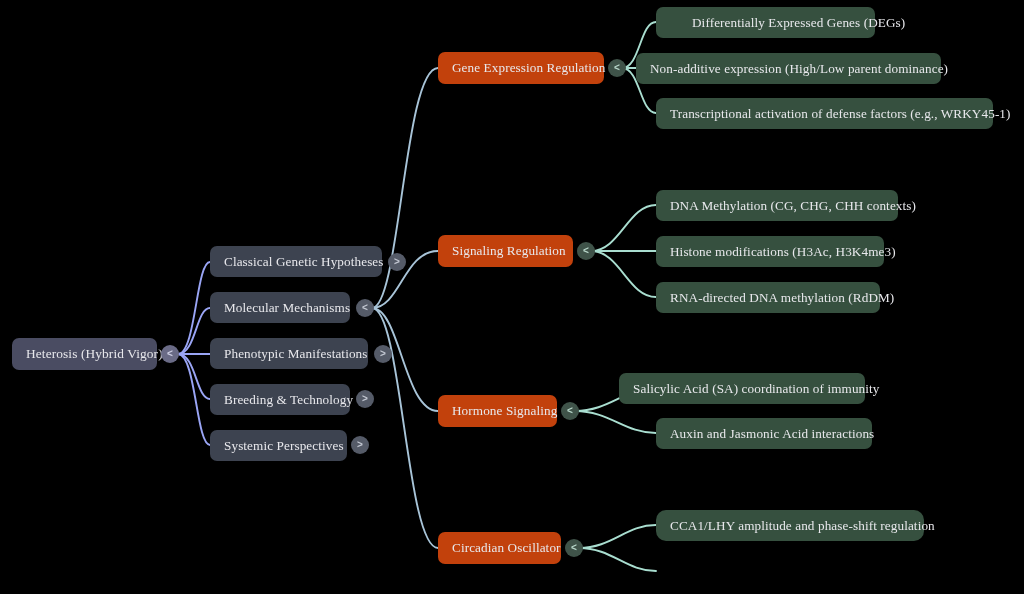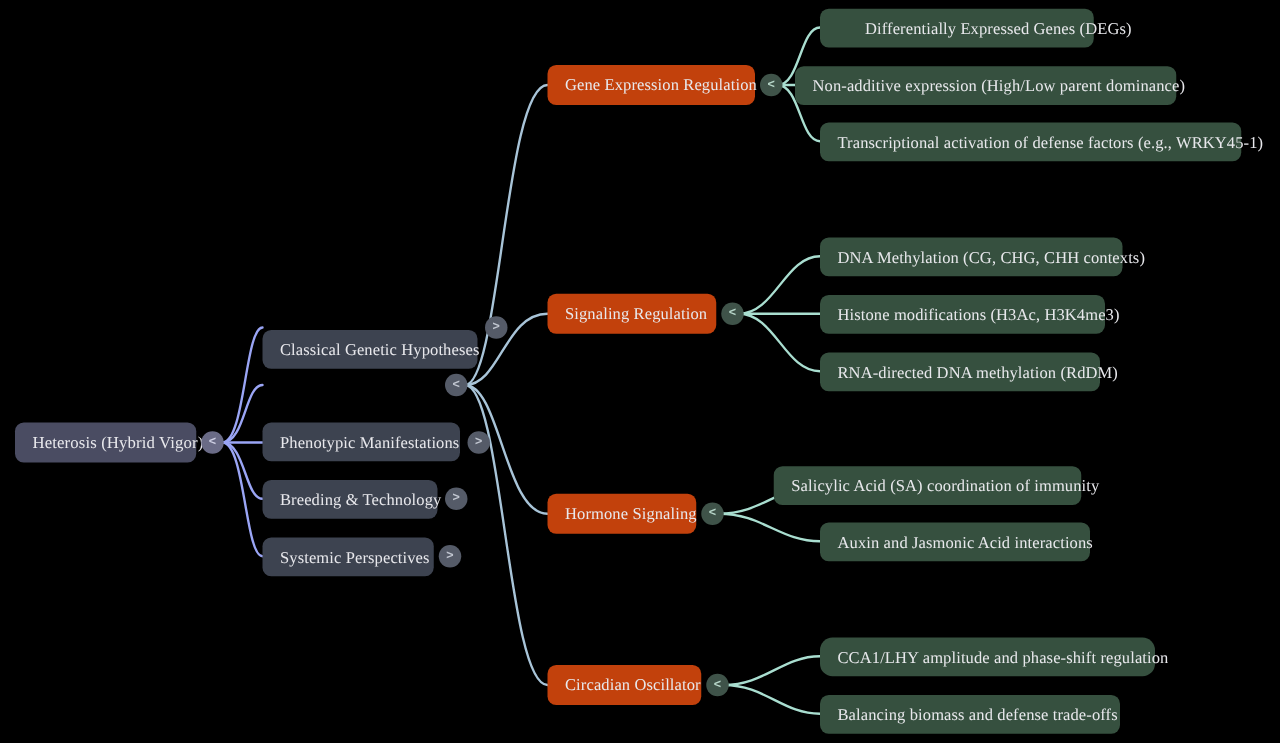--- a/index.html
+++ b/index.html
@@ -114,25 +114,28 @@
       <path d="M579,548 C612,548 626,525 656,525"></path>
       <path d="M579,548 C612,548 626,571 656,571"></path>
     </g>
   </svg>
 
   <div class="node root" style="left:12px; top:338px; width:145px; height:32px;">
     <span>Heterosis (Hybrid Vigor)</span>
   </div>
   <div class="toggle t-root" style="left:161px; top:345px;">&lt;</div>
 
-  <div class="node lvl1" style="left:210px; top:264px; width:172px; height:31px;">
+  <div class="node lvl1" style="left:210px; top:246px; width:172px; height:31px;">
     <span>Classical Genetic Hypotheses</span>
   </div>
   <div class="toggle t-lvl1" style="left:388px; top:253px;">&gt;</div>
 
+  <div class="node lvl1" style="left:210px; top:292px; width:140px; height:31px;">
+    <span>Molecular Mechanisms</span>
+  </div>
   <div class="toggle t-lvl1" style="left:356px; top:299px;">&lt;</div>
 
   <div class="node lvl1" style="left:210px; top:338px; width:158px; height:31px;">
     <span>Phenotypic Manifestations</span>
   </div>
   <div class="toggle t-lvl1" style="left:374px; top:345px;">&gt;</div>
 
   <div class="node lvl1" style="left:210px; top:384px; width:140px; height:31px;">
     <span>Breeding &amp; Technology</span>
   </div>
@@ -186,17 +189,14 @@
   <div class="node lvl3" style="left:619px; top:373px; width:246px; height:31px;">
     <span>Salicylic Acid (SA) coordination of immunity</span>
   </div>
   <div class="node lvl3" style="left:656px; top:418px; width:216px; height:31px;">
     <span>Auxin and Jasmonic Acid interactions</span>
   </div>
 
   <div class="node lvl3" style="left:656px; top:510px; width:268px; height:31px;border-radius:10px;">
     <span>CCA1/LHY amplitude and phase-shift regulation</span>
   </div>
-  <div class="node lvl3" style="left:656px; top:556px; width:240px; height:31px;">
-    <span>Balancing biomass and defense trade-offs</span>
-  </div>
 
 </div>
 
 </body></html>

